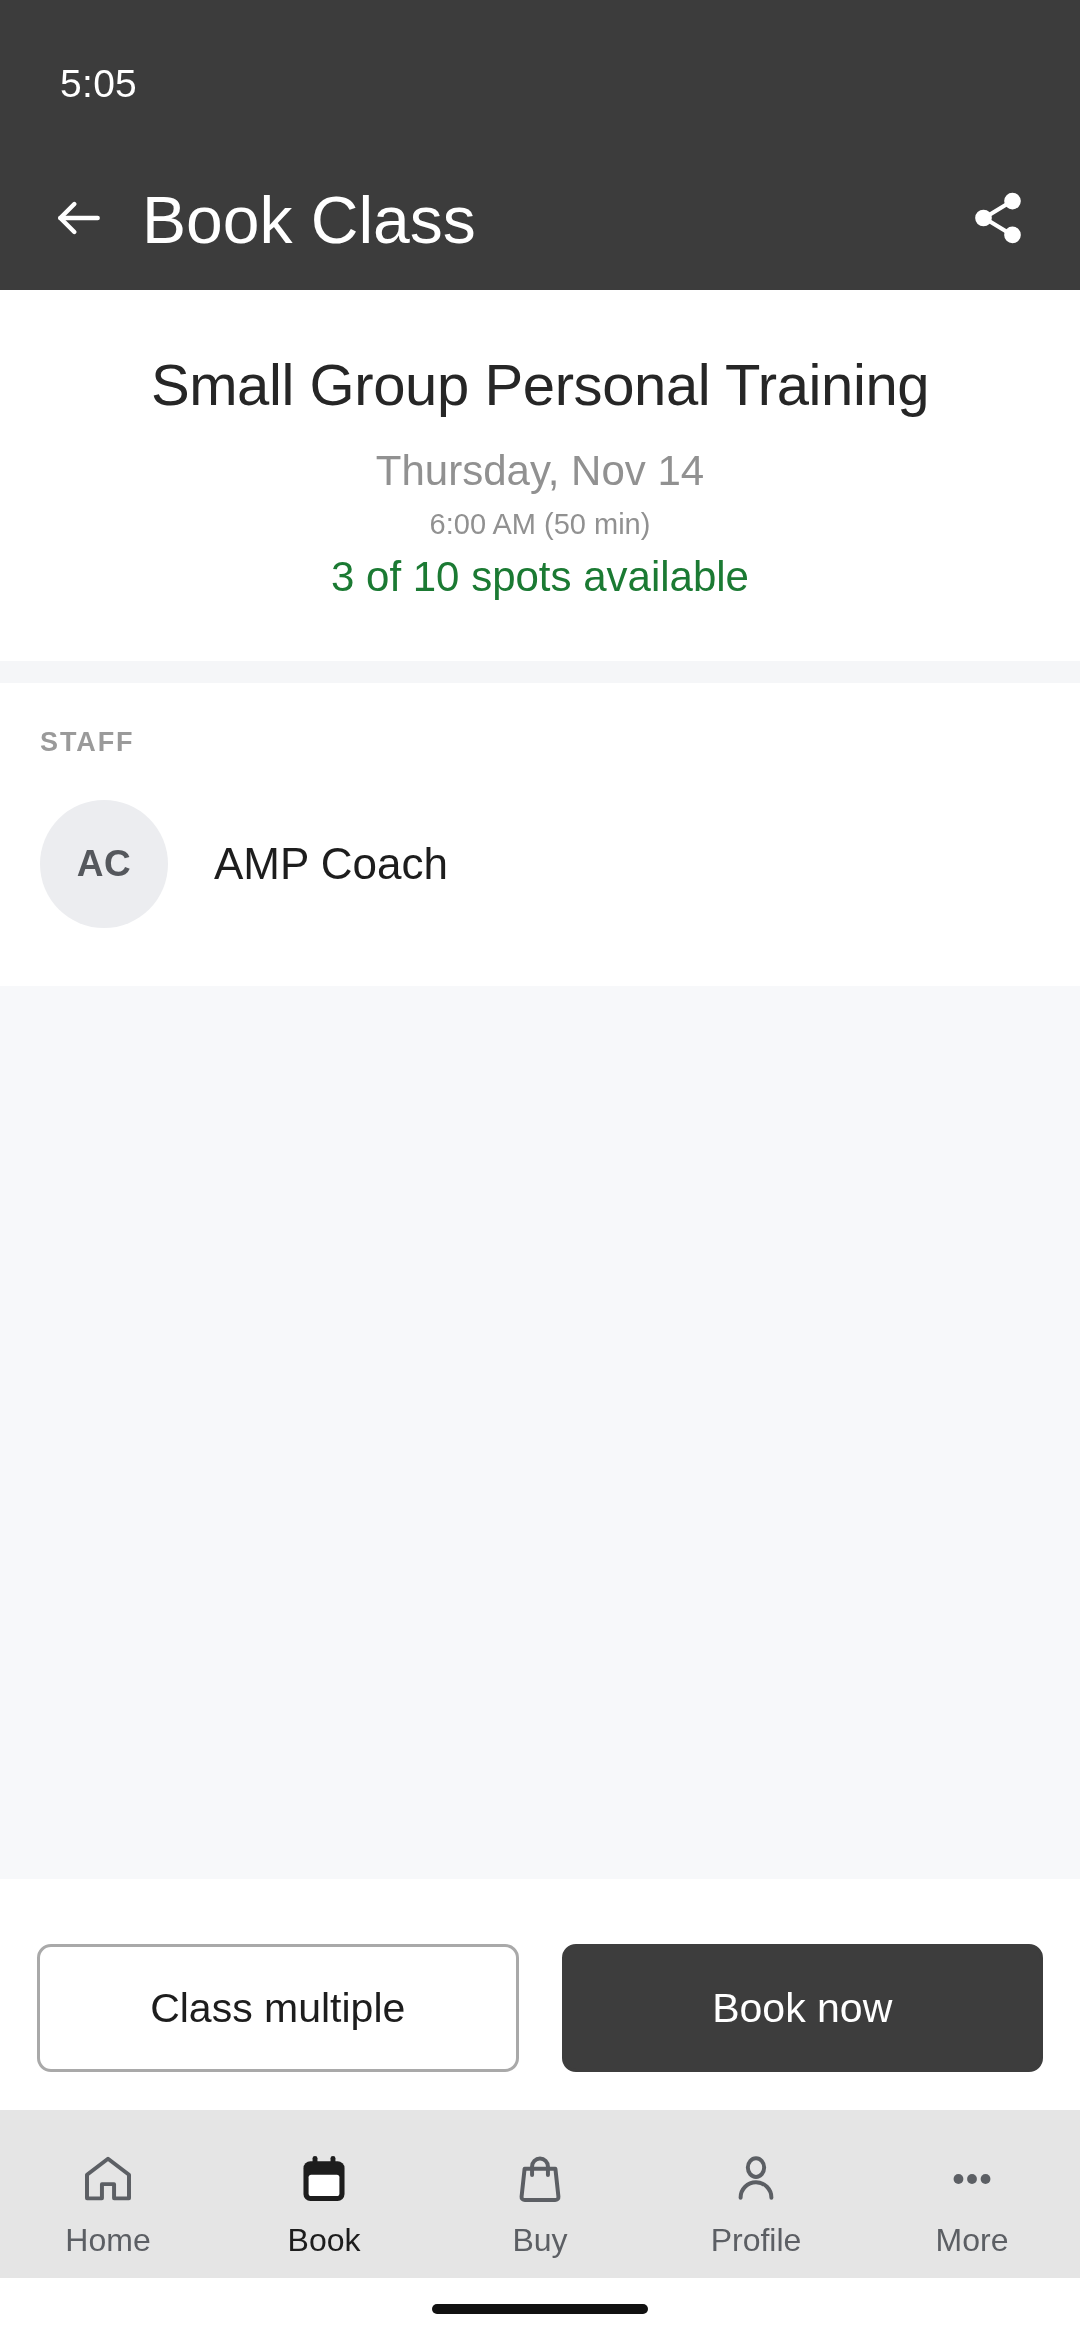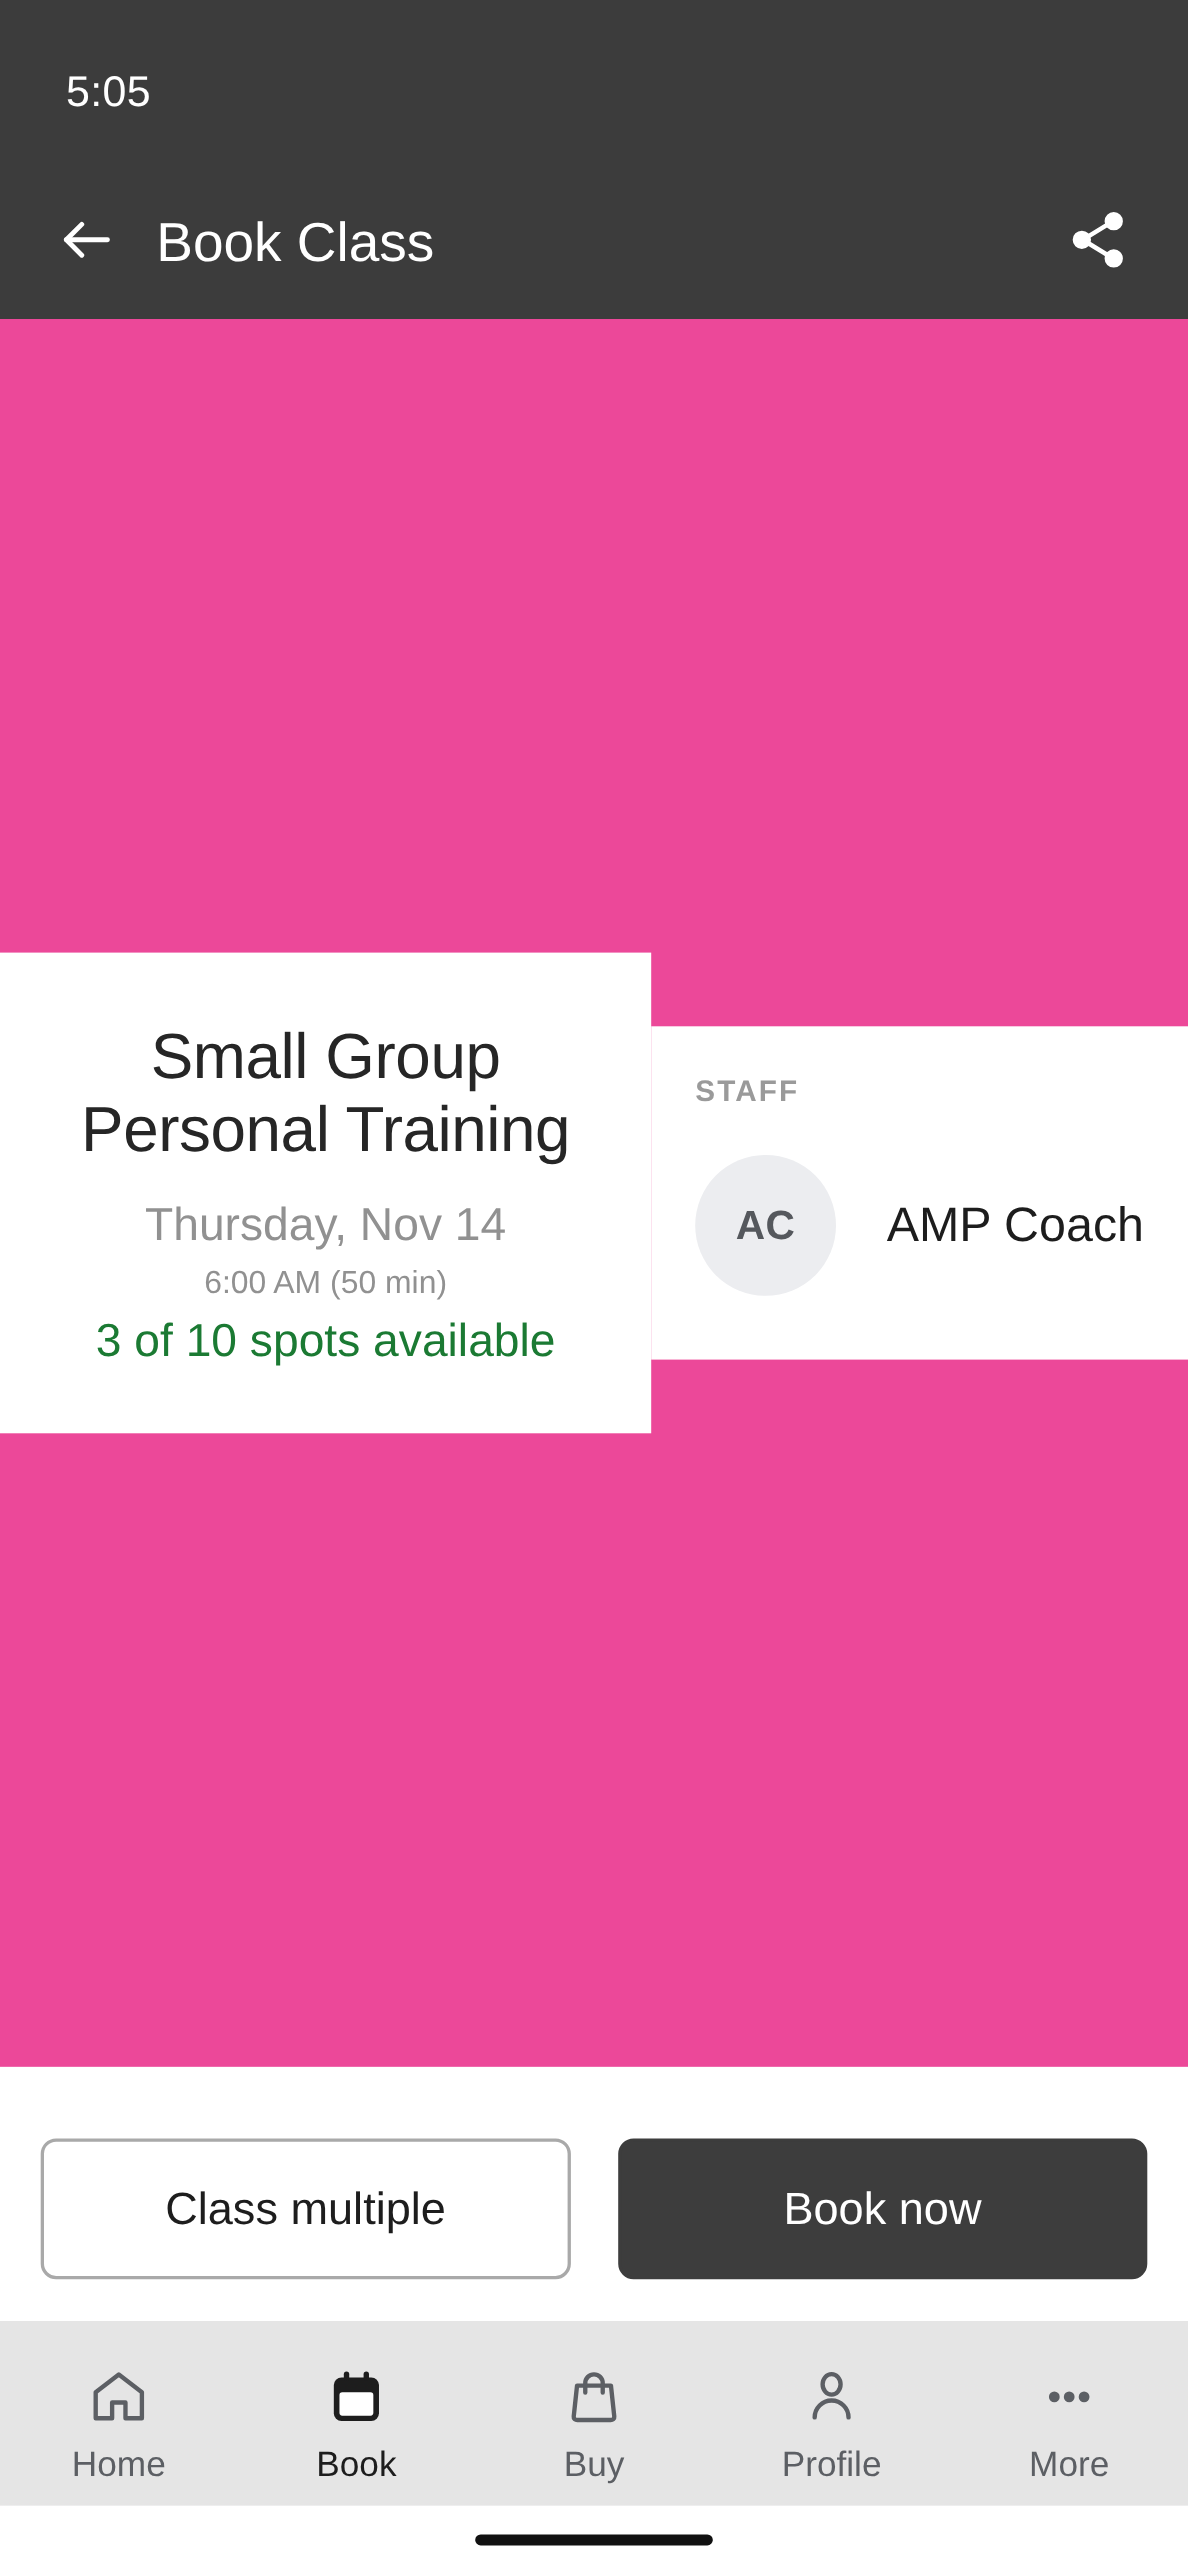--- a/index.html
+++ b/index.html
@@ -50,42 +50,41 @@
   .back-btn {
     width: 70px;
     height: 70px;
     display: flex;
     align-items: center;
     justify-content: center;
     flex: 0 0 auto;
   }
   .app-bar-title {
     color: #ffffff;
-    font-size: 50px;
+    font-size: 66px;
     margin-left: 28px;
     flex: 1 1 auto;
     white-space: nowrap;
   }
   .share-btn {
     width: 80px;
     height: 80px;
     display: flex;
     align-items: center;
     justify-content: center;
     flex: 0 0 auto;
   }
 
   
   .content {
     flex: 1 1 auto;
-    background: #ec4899;
-    display: flex;
-    flex-direction: row;
+    background: #14532d;
+    display: flex;
+    flex-direction: column;
     overflow: hidden;
-    align-items: center;
   }
 
   .card-hero {
     background: #ffffff;
     padding: 62px 60px 60px 60px;
     text-align: center;
   }
   .class-title {
     font-size: 58px;
     line-height: 1.14;

